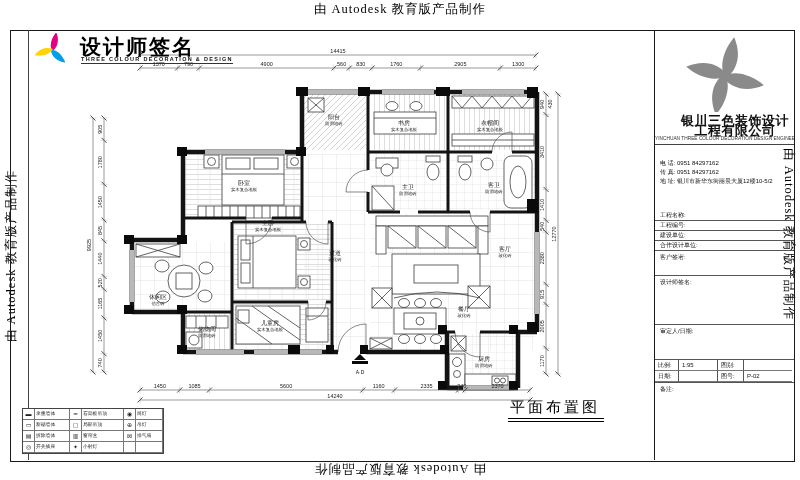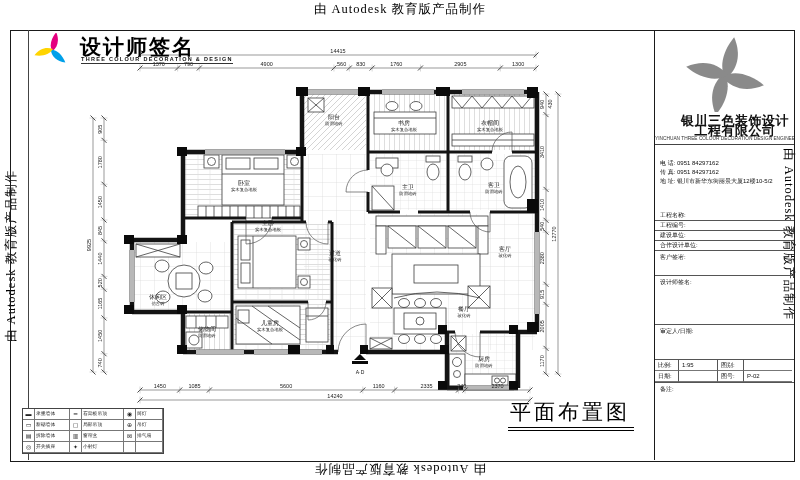--- a/index.html
+++ b/index.html
@@ -41,21 +41,21 @@
   .tb-remark{padding:2px 0 0 5px;height:86px;}
   
   .legend{position:absolute;left:22px;top:408px;display:grid;
       grid-template-columns:12px 35px 12px 42px 12px 27px;border:0.8px solid #444;background:#fff;}
   .legend .lg-cell{height:10px;line-height:10px;font-size:4.8px;color:#222;
       border-right:0.5px solid #777;border-bottom:0.5px solid #777;overflow:hidden;
       padding-left:1px;white-space:nowrap;}
   .legend .lg-sym{text-align:center;font-size:6px;padding-left:0;}
   
   .plan-title{position:absolute;left:508px;top:398px;font-family:"Liberation Serif",serif;
-      font-size:21px;letter-spacing:3px;color:#000;border-bottom:4px double #000;padding:0 4px 1px 2px;}
+      font-size:15px;letter-spacing:3px;color:#000;border-bottom:4px double #000;padding:0 4px 1px 2px;}
   
   .room-label{position:absolute;transform:translate(-50%,-50%);text-align:center;color:#1c1c1c;
       pointer-events:none;white-space:nowrap;}
   .room-label .rn{font-size:6px;line-height:6.5px;}
   .room-label .rm{font-size:6px;line-height:6px;transform:scale(0.72);}
   .marker-label{position:absolute;left:346px;top:369px;width:28px;text-align:center;font-size:5px;color:#111;}
   svg text{font-family:"Liberation Sans",sans-serif;}
 </style>
 </head>
 <body>

